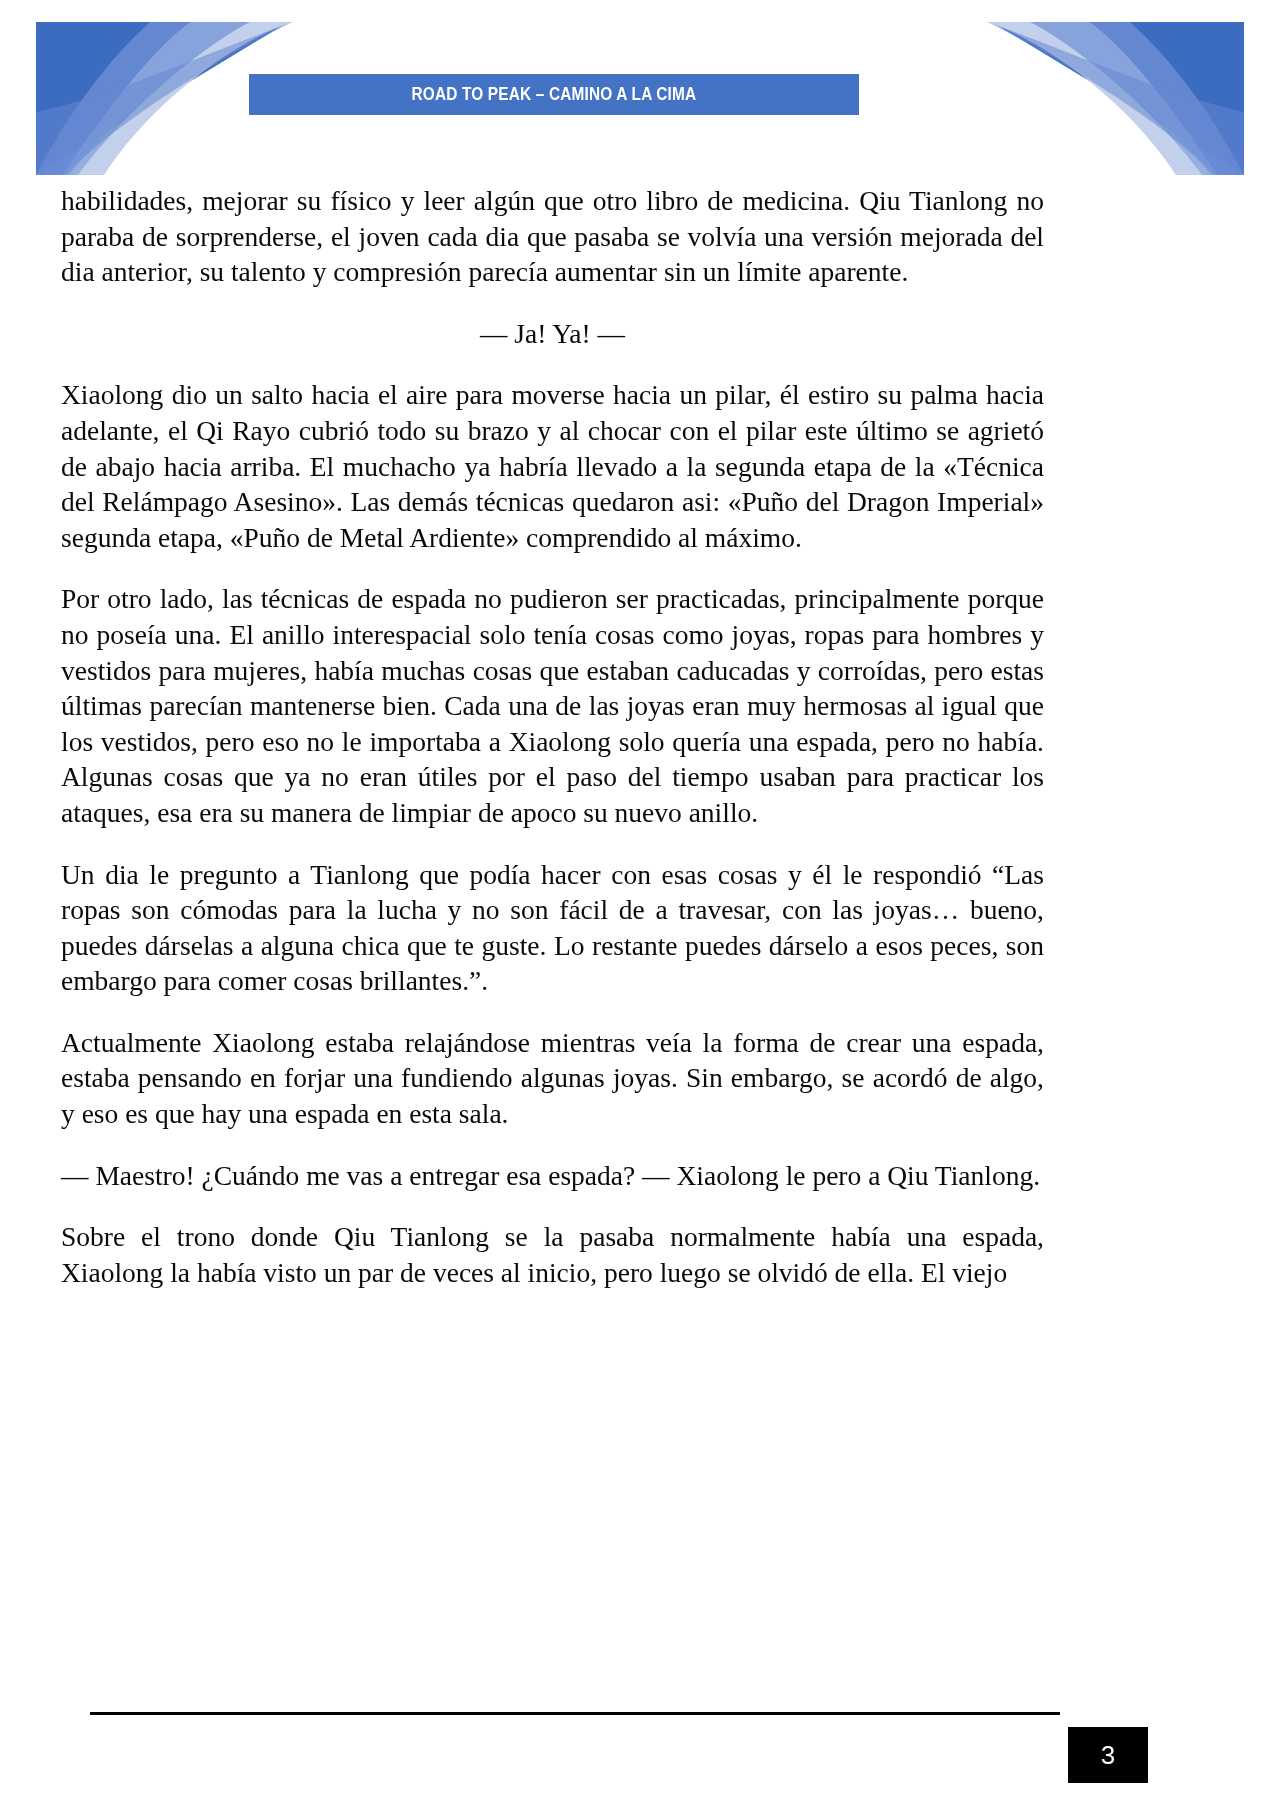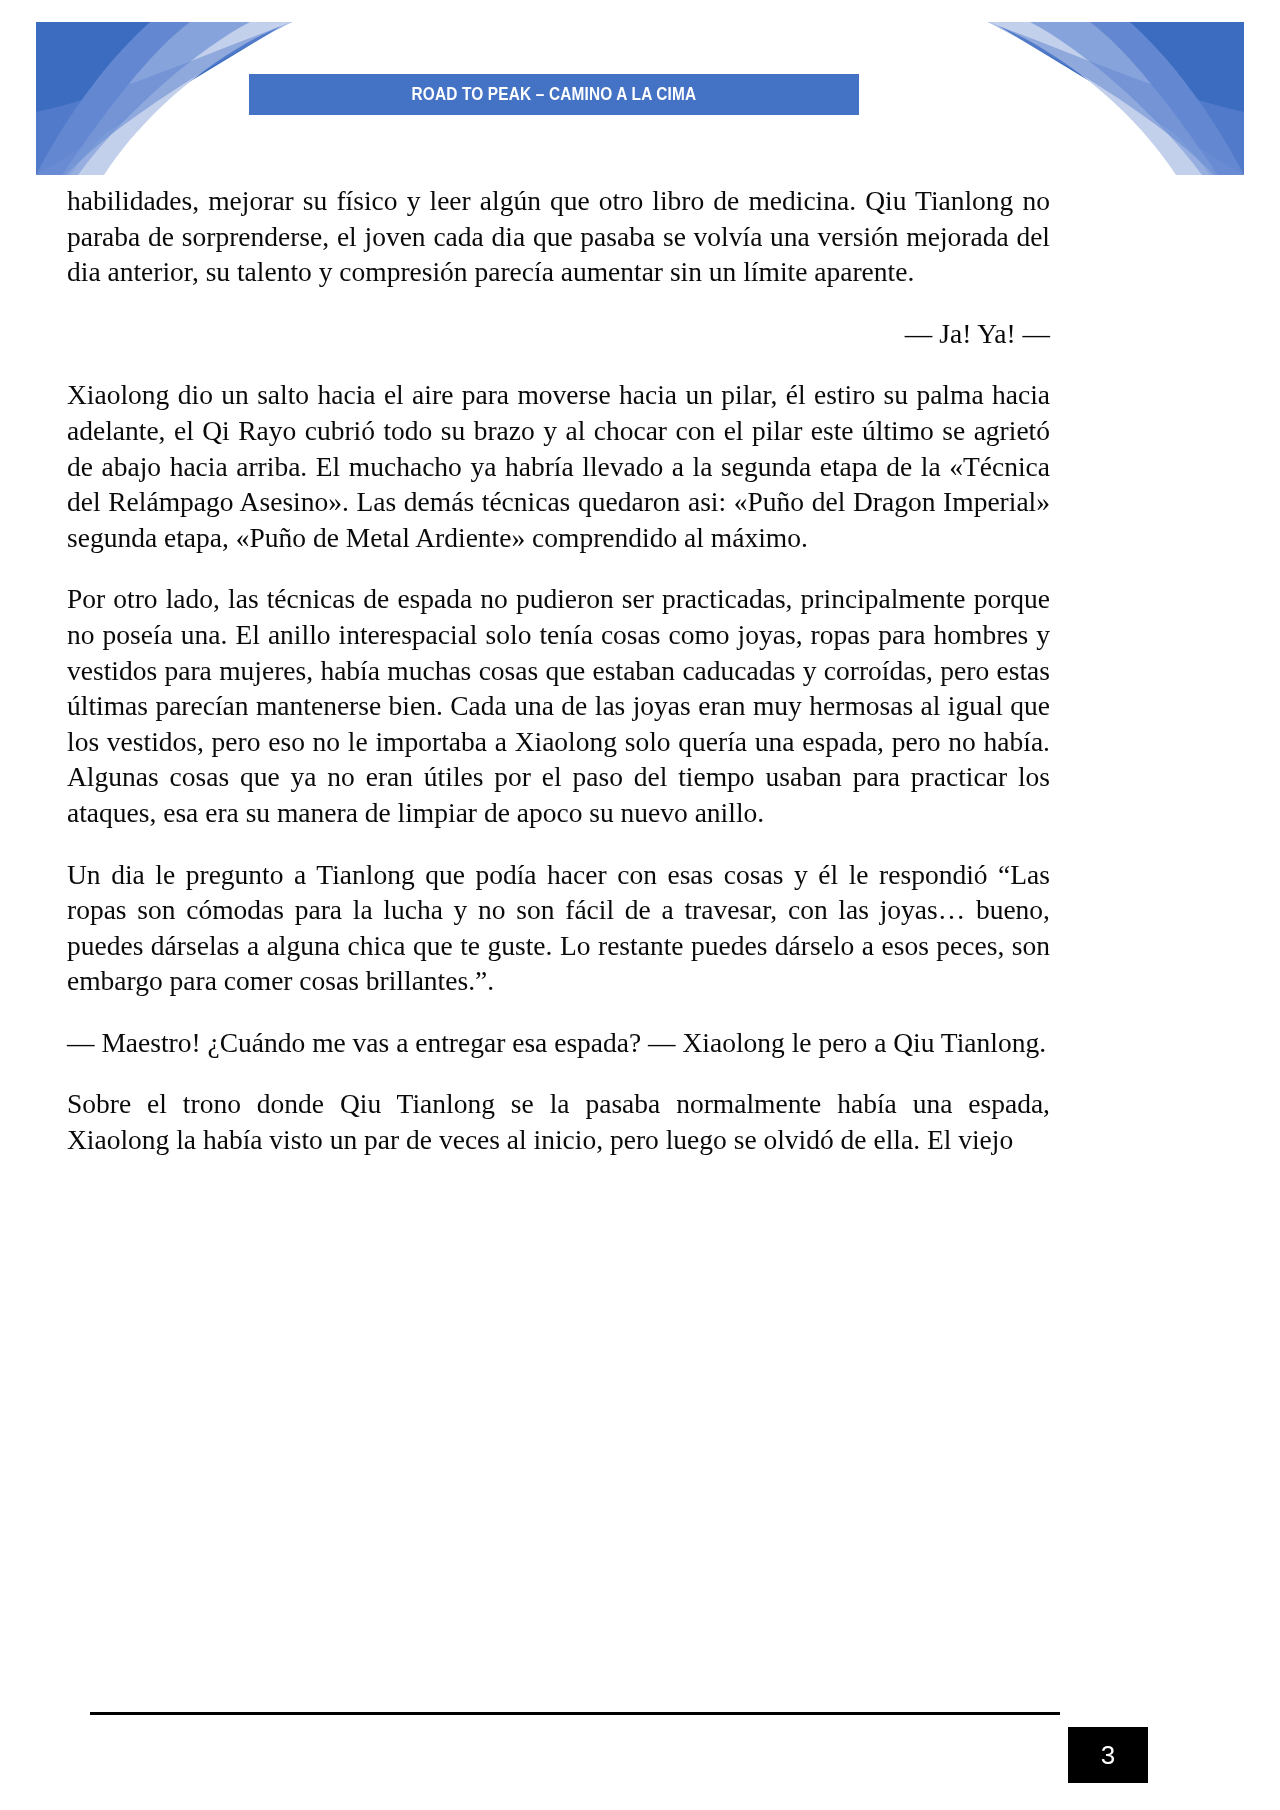--- a/index.html
+++ b/index.html
@@ -51,35 +51,35 @@
     font-size: 17.5px;
     letter-spacing: 0.2px;
     white-space: nowrap;
     transform: scaleX(0.88);
     transform-origin: center;
   }
 
   
   .body-column {
     position: absolute;
-    left: 67px;
+    left: 61px;
     top: 183px;
     width: 983px;
   }
   .para {
     margin: 0 0 26px 0;
     text-align: justify;
     text-justify: inter-word;
     font-size: 27.5px;
     line-height: 35.6px;
     color: #0a0a0a;
     font-family: "Liberation Serif", "DejaVu Serif", serif;
   }
   .para.last-of-page { margin-bottom: 16px; }
-  .para.no-justify { text-align: right; }
+  .para.no-justify { text-align: center; }
 
   
   .footer-rule {
     position: absolute;
     left: 90px;
     top: 1712px;
     width: 970px;
     height: 0;
     border-top: 3px solid #000000;
   }
@@ -132,20 +132,21 @@
   <div class="title-banner">
     <span class="title-banner-text">ROAD TO PEAK – CAMINO A LA CIMA</span>
   </div>
 
   <div class="body-column">
     <p class="para">habilidades, mejorar su físico y leer algún que otro libro de medicina. Qiu Tianlong no paraba de sorprenderse, el joven cada dia que pasaba se volvía una versión mejorada del dia anterior, su talento y compresión parecía aumentar sin un límite aparente.</p>
     <p class="para no-justify">— Ja! Ya! —</p>
     <p class="para">Xiaolong dio un salto hacia el aire para moverse hacia un pilar, él estiro su palma hacia adelante, el Qi Rayo cubrió todo su brazo y al chocar con el pilar este último se agrietó de abajo hacia arriba. El muchacho ya habría llevado a la segunda etapa de la «Técnica del Relámpago Asesino». Las demás técnicas quedaron asi: «Puño del Dragon Imperial» segunda etapa, «Puño de Metal Ardiente» comprendido al máximo.</p>
     <p class="para">Por otro lado, las técnicas de espada no pudieron ser practicadas, principalmente porque no poseía una. El anillo interespacial solo tenía cosas como joyas, ropas para hombres y vestidos para mujeres, había muchas cosas que estaban caducadas y corroídas, pero estas últimas parecían mantenerse bien. Cada una de las joyas eran muy hermosas al igual que los vestidos, pero eso no le importaba a Xiaolong solo quería una espada, pero no había. Algunas cosas que ya no eran útiles por el paso del tiempo usaban para practicar los ataques, esa era su manera de limpiar de apoco su nuevo anillo.</p>
     <p class="para">Un dia le pregunto a Tianlong que podía hacer con esas cosas y él le respondió “Las ropas son cómodas para la lucha y no son fácil de a travesar, con las joyas… bueno, puedes dárselas a alguna chica que te guste. Lo restante puedes dárselo a esos peces, son embargo para comer cosas brillantes.”.</p>
+    <p class="para">Actualmente Xiaolong estaba relajándose mientras veía la forma de crear una espada, estaba pensando en forjar una fundiendo algunas joyas. Sin embargo, se acordó de algo, y eso es que hay una espada en esta sala.</p>
     <p class="para">— Maestro! ¿Cuándo me vas a entregar esa espada? — Xiaolong le pero a Qiu Tianlong.</p>
     <p class="para last-of-page">Sobre el trono donde Qiu Tianlong se la pasaba normalmente había una espada, Xiaolong la había visto un par de veces al inicio, pero luego se olvidó de ella. El viejo</p>
   </div>
 
   <div class="footer-rule"></div>
   <div class="page-number-box">
     <span class="page-number-text">3</span>
   </div>
 
 </div>

